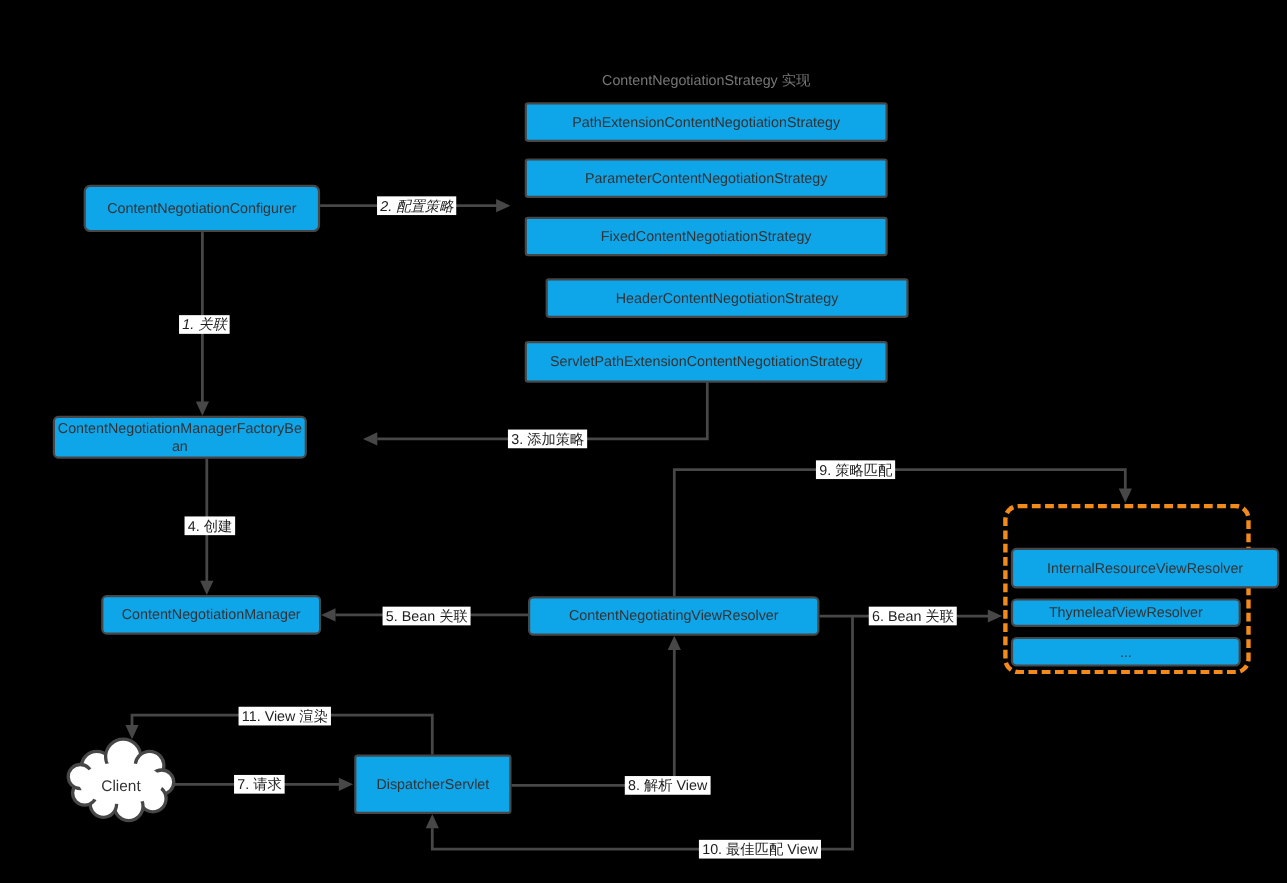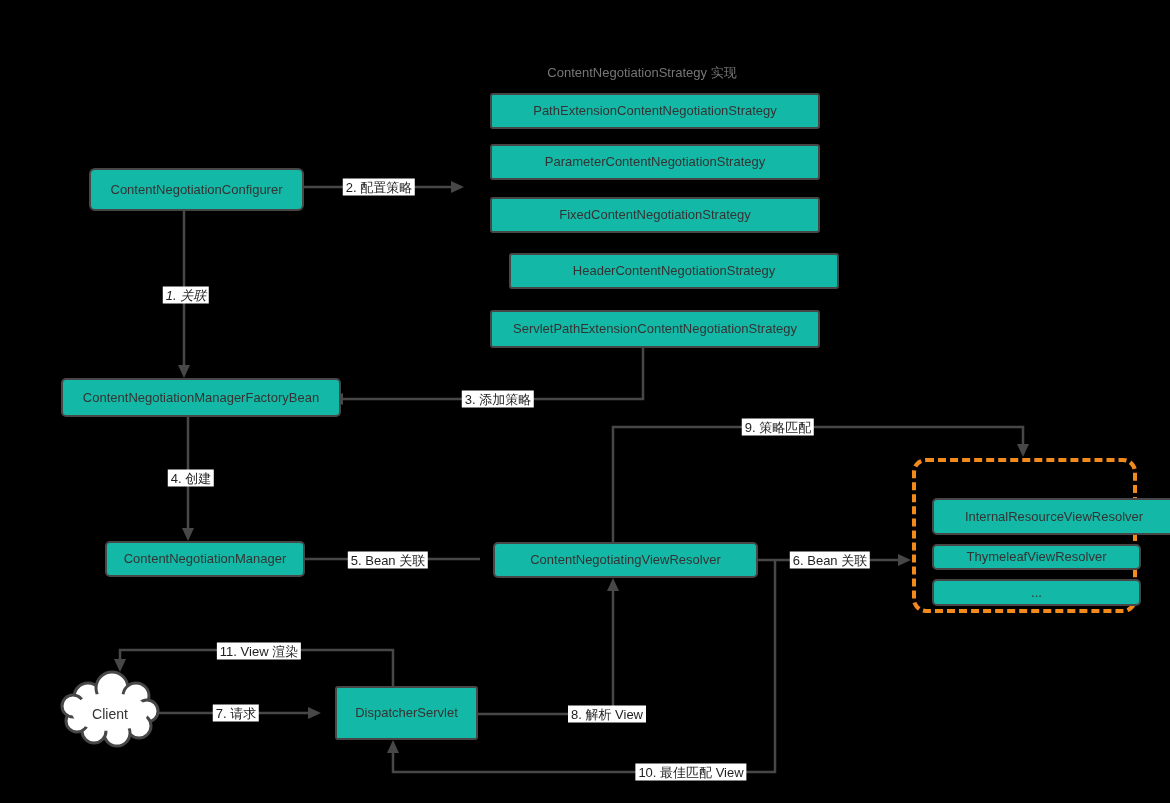--- a/index.html
+++ b/index.html
@@ -3,24 +3,24 @@
 <meta charset="utf-8">
 <style>
   html,body{margin:0;padding:0;background:#000;}
   .canvas{
     position:relative;width:1170px;height:803px;background:#000;
     font-family:"Liberation Sans","DejaVu Sans",sans-serif;overflow:hidden;
   }
   svg.wires{position:absolute;left:0;top:0;z-index:1;}
   .node{
     position:absolute;z-index:2;box-sizing:border-box;
-    background:#14b8a6;border:2px solid #474747;border-radius:4px;
+    background:#0ea5e9;border:2px solid #474747;border-radius:4px;
     color:#333;font-size:13px;line-height:16px;
     display:flex;align-items:center;justify-content:center;text-align:center;
-    padding:2px 0;word-break:break-all;margin-left:13px;
+    padding:2px 0;word-break:break-all;
   }
   .node .w{display:inline-block;word-break:break-all;}
   .group-title{
     position:absolute;z-index:2;color:#767676;font-size:13px;line-height:17px;
     text-align:center;
   }
   .orange-group{
     position:absolute;z-index:2;box-sizing:border-box;
     border:4px dashed #F28A1C;border-radius:14px;background:transparent;
   }
@@ -86,21 +86,21 @@
   <div class="node" style="left:477px;top:93px;width:330px;height:36px;border-radius:3px;">PathExtensionContentNegotiationStrategy</div>
   <div class="node" style="left:477px;top:144px;width:330px;height:36px;border-radius:3px;">ParameterContentNegotiationStrategy</div>
   <div class="node" style="left:477px;top:197px;width:330px;height:36px;border-radius:3px;">FixedContentNegotiationStrategy</div>
   <div class="node" style="left:496px;top:253px;width:330px;height:36px;border-radius:3px;">HeaderContentNegotiationStrategy</div>
   <div class="node" style="left:477px;top:310px;width:330px;height:38px;border-radius:3px;">ServletPathExtensionContentNegotiationStrategy</div>
 
   <div class="node" style="left:76px;top:168px;width:215px;height:43px;border-radius:6px;">
     <span class="w" style="max-width:198px;">ContentNegotiationConfigurer</span>
   </div>
 
-  <div class="node" style="left:48px;top:378px;width:280px;height:39px;border-radius:5px;">
+  <div class="node" style="left:48px;top:378px;width:231px;height:39px;border-radius:5px;">
     <span class="w" style="max-width:256px;">ContentNegotiationManagerFactoryBean</span>
   </div>
 
   <div class="node" style="left:92px;top:541px;width:200px;height:36px;border-radius:5px;">
     <span class="w" style="max-width:176px;">ContentNegotiationManager</span>
   </div>
 
   <div class="node" style="left:480px;top:542px;width:265px;height:36px;border-radius:5px;">ContentNegotiatingViewResolver</div>
 
   <div class="node" style="left:322px;top:686px;width:143px;height:54px;border-radius:3px;">DispatcherServlet</div>
@@ -110,21 +110,21 @@
   <div class="orange-group" style="left:912px;top:458px;width:225px;height:155px;">
     <div class="group-title" style="left:0;right:0;top:12px;margin-top:27px;">ViewResolver Bean 列表</div>
     <div class="node" style="left:3px;top:36px;width:244px;height:37px;">
       <span class="w" style="max-width:192px;">InternalResourceViewResolver</span>
     </div>
     <div class="node" style="left:3px;top:82px;width:209px;height:26px;">ThymeleafViewResolver</div>
     <div class="node" style="left:3px;top:117px;width:209px;height:27px;">...</div>
   </div>
 
   <div class="edge-label" style="left:186px;top:295px;font-style:italic;">1. 关联</div>
-  <div class="edge-label" style="left:379px;top:187px;">2. 配置策略</div>
+  <div class="edge-label" style="left:379px;top:187px;font-style:italic;">2. 配置策略</div>
   <div class="edge-label" style="left:498px;top:399px;">3. 添加策略</div>
   <div class="edge-label" style="left:191px;top:478px;">4. 创建</div>
   <div class="edge-label" style="left:388px;top:560px;">5. Bean 关联</div>
   <div class="edge-label" style="left:830px;top:560px;">6. Bean 关联</div>
   <div class="edge-label" style="left:236px;top:713px;">7. 请求</div>
   <div class="edge-label" style="left:607px;top:714px;">8. 解析 View</div>
   <div class="edge-label" style="left:778px;top:427px;">9. 策略匹配</div>
   <div class="edge-label" style="left:691px;top:772px;">10. 最佳匹配 View</div>
   <div class="edge-label" style="left:259px;top:651px;">11. View 渲染</div>
 

